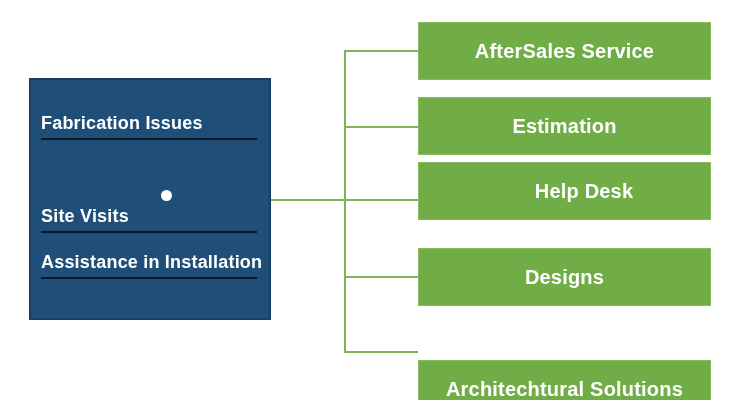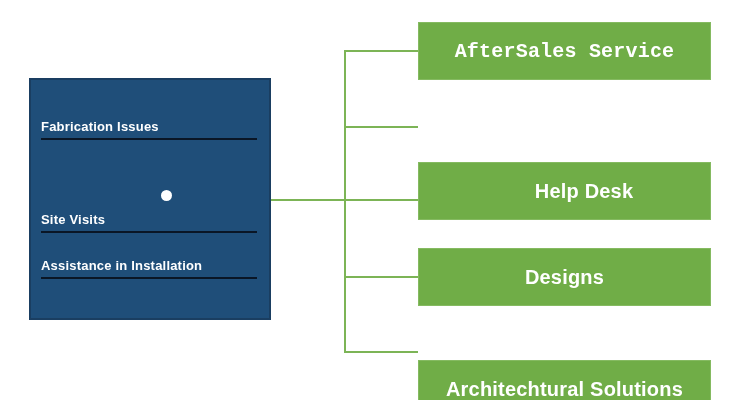--- a/index.html
+++ b/index.html
@@ -21,21 +21,21 @@
   .left-panel{
     position:absolute;left:29px;top:78px;width:242px;height:242px;
     background:var(--left-fill);border:2px solid var(--left-border);
     box-sizing:border-box;
   }
   .left-item{
     position:absolute;left:10px;right:12px;height:26px;
     border-bottom:2px solid var(--underline);
     display:flex;align-items:flex-end;padding-bottom:4px;
     box-sizing:content-box;
-    color:var(--text);font-size:13px;font-weight:600;letter-spacing:.2px;
+    color:var(--text);font-size:18px;font-weight:600;letter-spacing:.2px;
     white-space:nowrap;
   }
   .left-item.i0{top:28px;}
   .left-item.i1{top:75px;}
   .left-item.i2{top:121px;}
   .left-item.i3{top:167px;text-align:center;}
 
   .bullet-dot{
     position:absolute;left:161px;top:190px;width:11px;height:11px;
     border-radius:50%;background:#ffffff;z-index:3;
@@ -54,21 +54,21 @@
 
   
   .branch-box{
     position:absolute;left:418px;width:293px;height:58px;
     background:var(--branch-fill);border:1px solid var(--branch-border);
     box-sizing:border-box;
     display:flex;align-items:center;justify-content:center;
     color:var(--text);font-size:20px;font-weight:600;letter-spacing:.2px;
     white-space:nowrap;
   }
-  .branch-box.b0{top:22px;font-family:Liberation Mono, monospace;}
+  .branch-box.b0{top:22px;}
   .branch-box.b1{top:97px;}
   .branch-box.b2{top:162px;padding-left:39px;}
   .branch-box.b3{top:248px;}
   .branch-box.b4{top:323px;margin-top:37px;}
 </style>
 </head>
 <body>
 
 <div class="canvas">
 
@@ -81,17 +81,18 @@
   <div class="bullet-dot"></div>
 
   <div class="line h-line main-line"></div>
   <div class="line v-line trunk-line"></div>
   <div class="line h-line branch-1"></div>
   <div class="line h-line branch-2"></div>
   <div class="line h-line branch-4"></div>
   <div class="line h-line branch-5"></div>
 
   <div class="branch-box b0">AfterSales Service</div>
+  <div class="branch-box b1">Estimation</div>
   <div class="branch-box b2">Help Desk</div>
   <div class="branch-box b3">Designs</div>
   <div class="branch-box b4">Architechtural Solutions</div>
 
 </div>
 
 </body></html>

